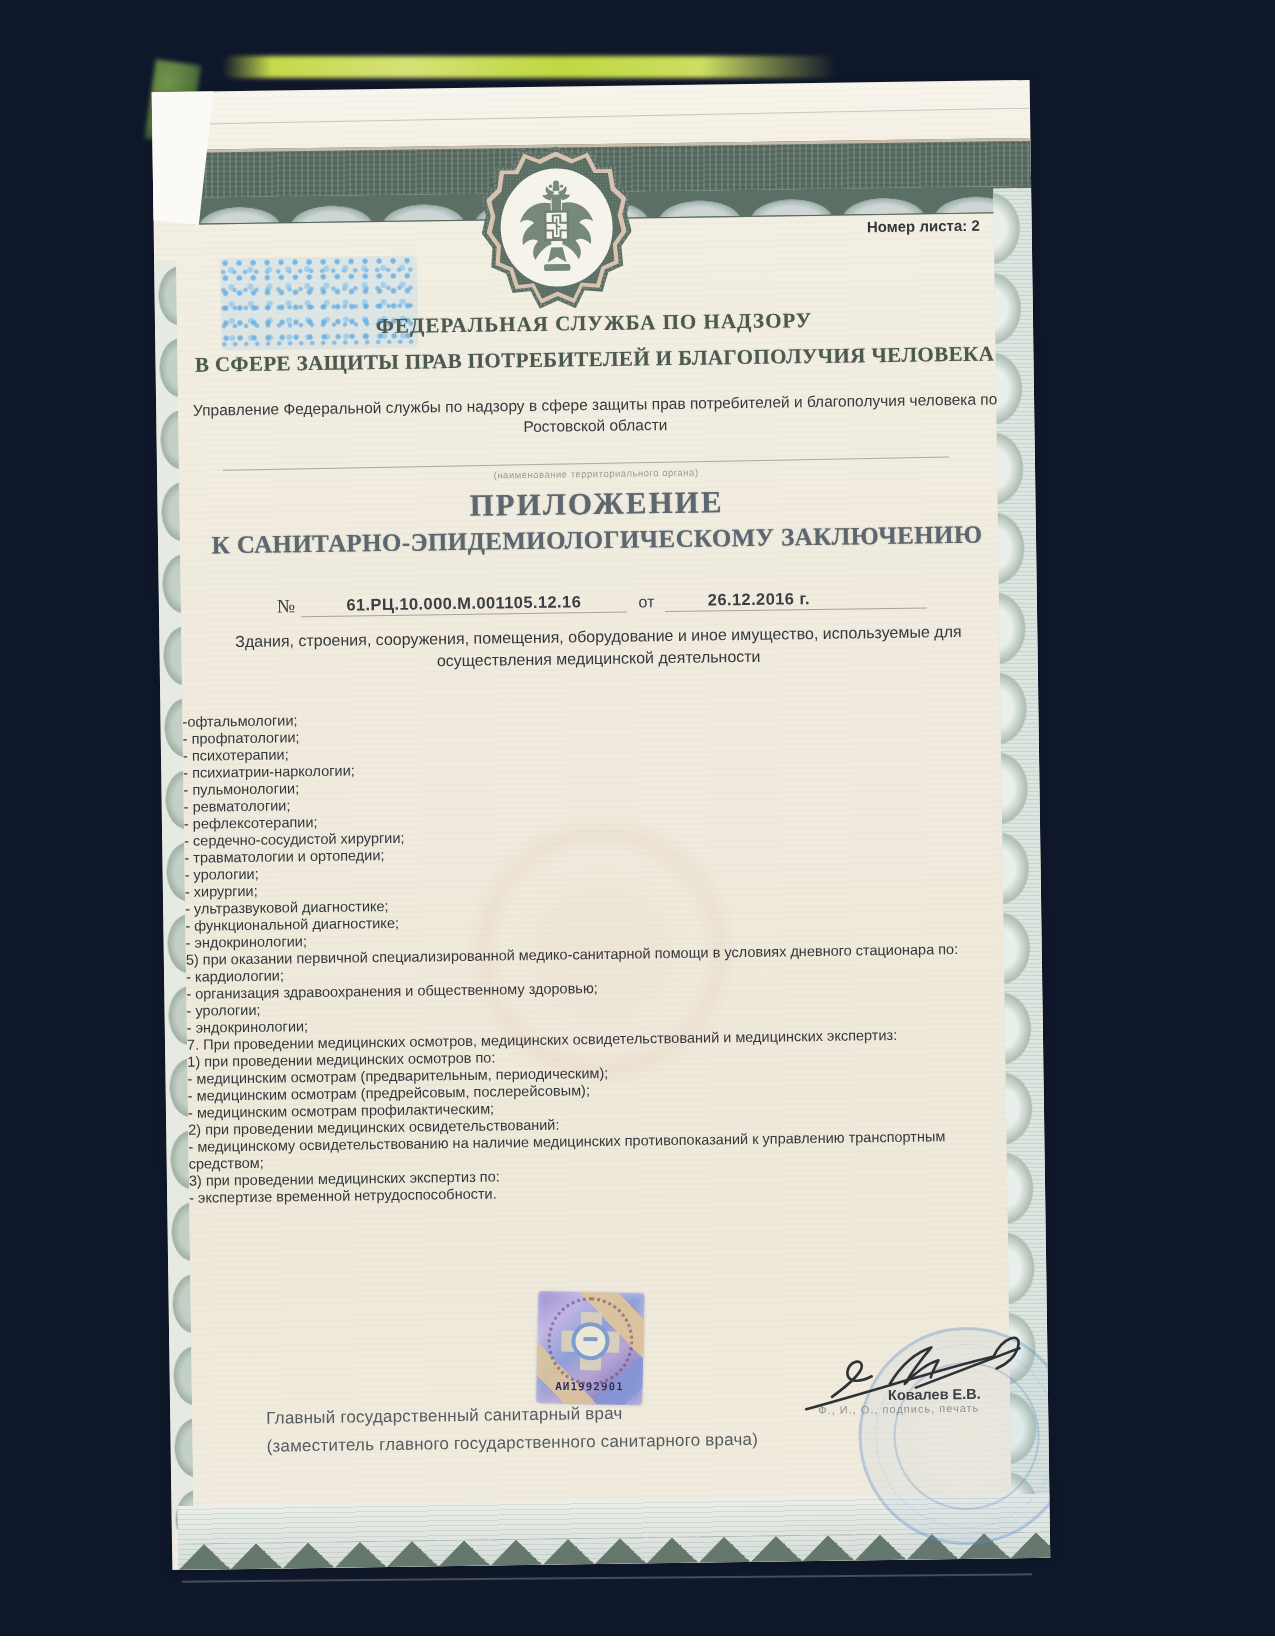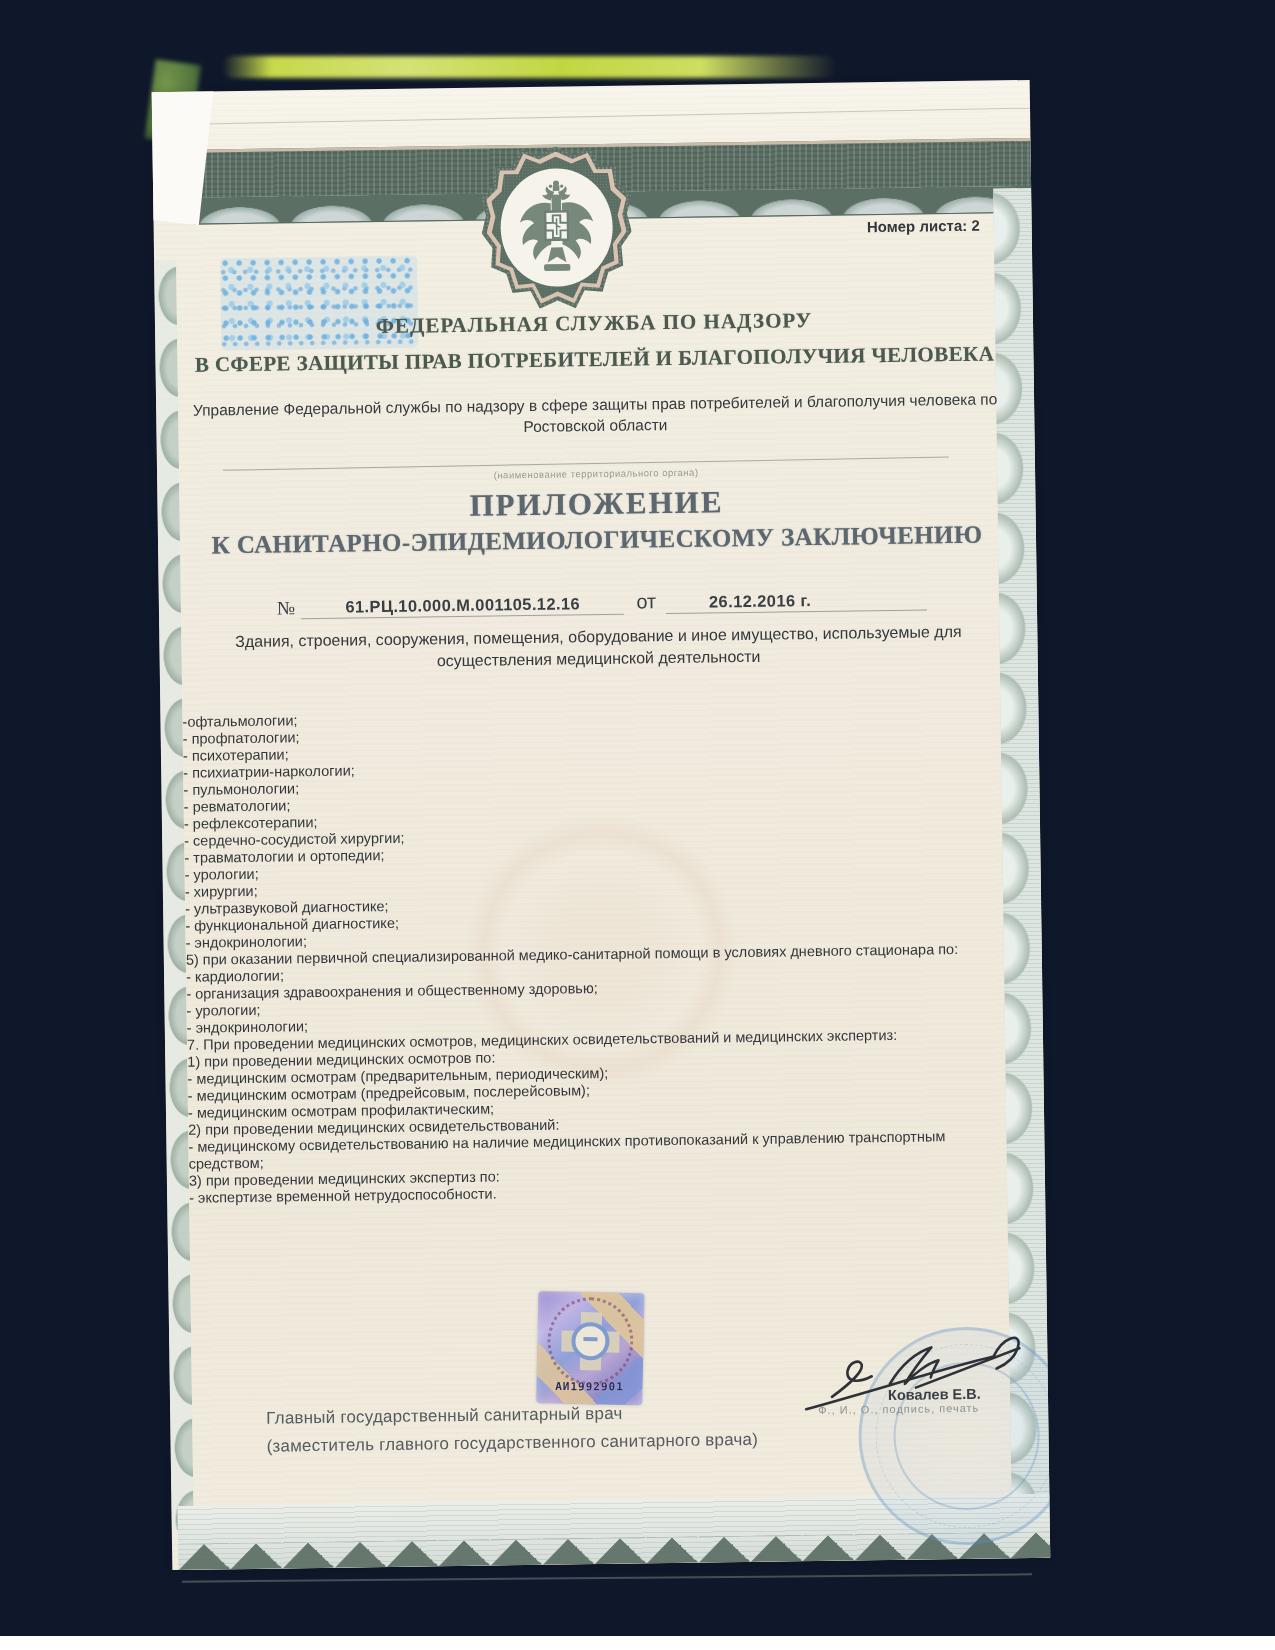--- a/index.html
+++ b/index.html
@@ -91,21 +91,21 @@
   .doc-title.t1{top:400px;font-size:31px;letter-spacing:2px;}
   .doc-title.t2{top:440px;font-size:25px;letter-spacing:.4px;}
 
   
   .num-row{position:absolute;left:118px;top:505px;width:650px;display:flex;align-items:flex-end;z-index:3;
     color:#3a3f43;}
   .num-row .lbl{font-family:"Liberation Serif",serif;font-size:19px;padding-right:6px;}
   .num-row .seg{border-bottom:1px solid rgba(110,115,112,.6);text-align:center;
     font-size:16.5px;font-weight:600;letter-spacing:.4px;padding-bottom:1px;}
   .num-row .seg.value{flex:1.55;}
-  .num-row .ot{font-size:20px;padding:0 10px 1px 12px;}
+  .num-row .ot{font-size:16px;padding:0 10px 1px 12px;}
   .num-row .seg.date{flex:.9;}
   .num-row .seg.tail{flex:.35;}
 
   .subject{position:absolute;left:58px;width:762px;top:540px;text-align:center;
     font-size:16px;line-height:22px;color:#33373b;z-index:3;}
 
   
   .watermark{position:absolute;left:248px;top:675px;width:380px;height:380px;border-radius:50%;z-index:1;
     background:radial-gradient(circle closest-side,rgba(228,206,186,0) 52%,rgba(228,206,186,.30) 62%,rgba(228,206,186,0) 72%);}
   .watermark::before{content:"";position:absolute;inset:70px;border-radius:50%;

